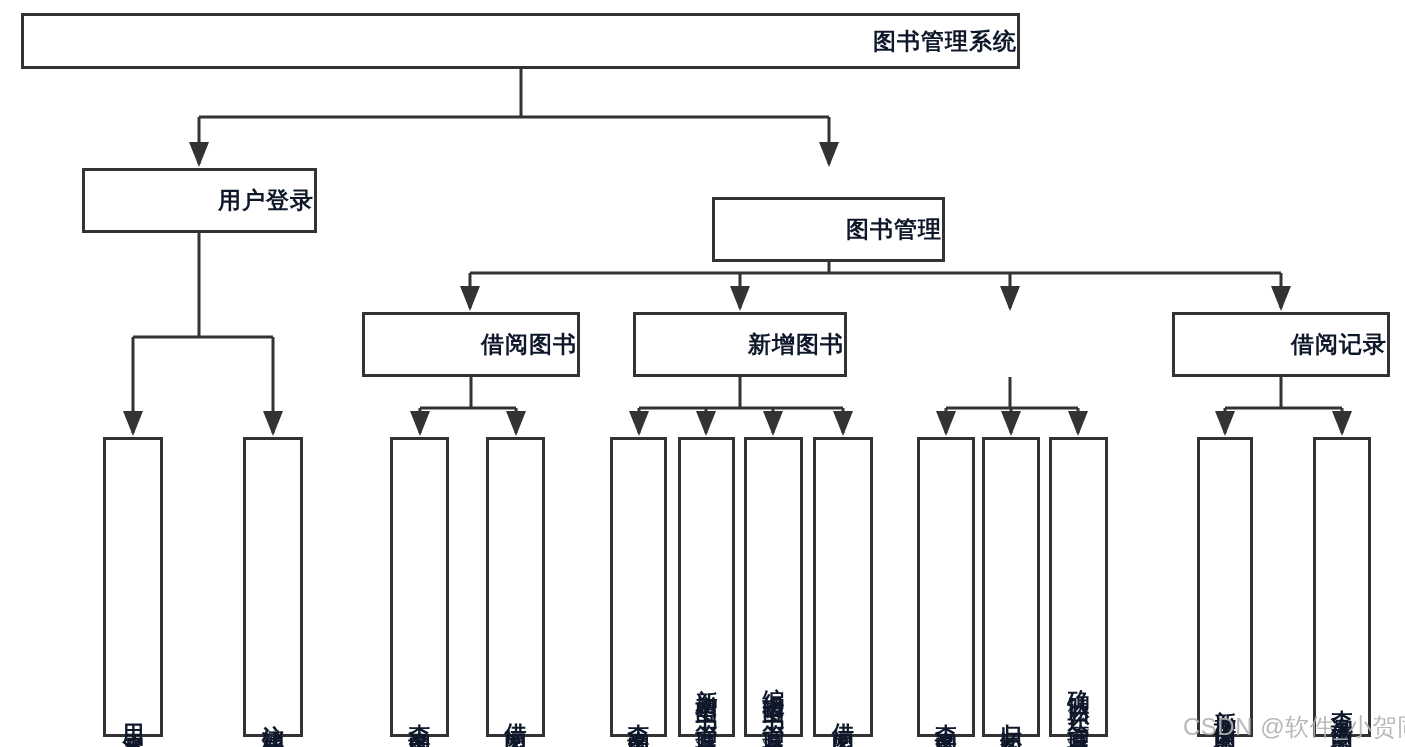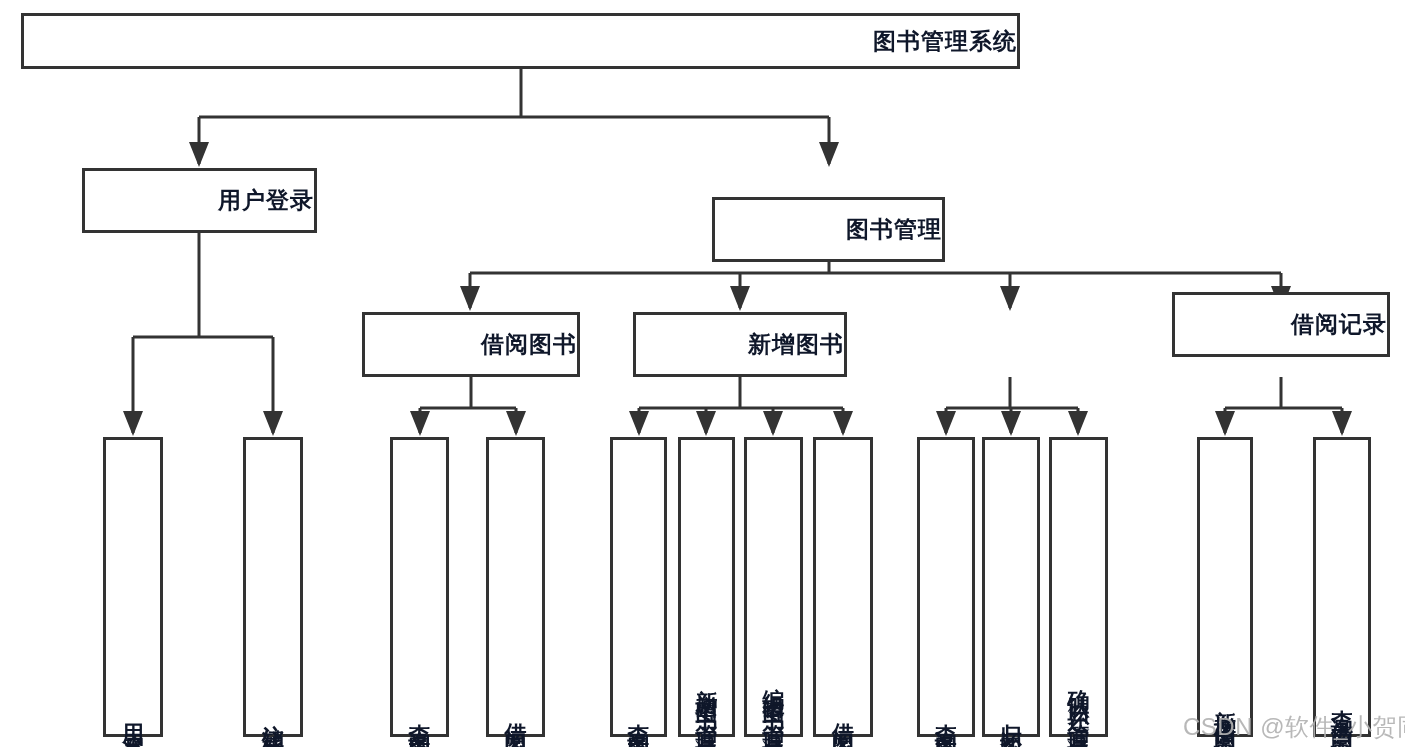--- a/index.html
+++ b/index.html
@@ -86,21 +86,21 @@
   <div class="node hnode" style="left:712px; top:168px; width:233px; height:65px;margin-top:29px;">
     <span>图书管理</span>
   </div>
 
   <div class="node hnode" style="left:362px; top:312px; width:218px; height:65px;">
     <span>借阅图书</span>
   </div>
   <div class="node hnode" style="left:633px; top:312px; width:214px; height:65px;">
     <span>新增图书</span>
   </div>
-  <div class="node hnode" style="left:1172px; top:292px; width:218px; height:65px;">
+  <div class="node hnode" style="left:1172px; top:312px; width:218px; height:65px;">
     <span>借阅记录</span>
   </div>
 
   <div class="node leaf" style="left:103px; top:437px; width:60px; height:300px;">
     <span>用户登录</span>
   </div>
   <div class="node leaf" style="left:243px; top:437px; width:60px; height:300px;">
     <span>注销登录</span>
   </div>
 

